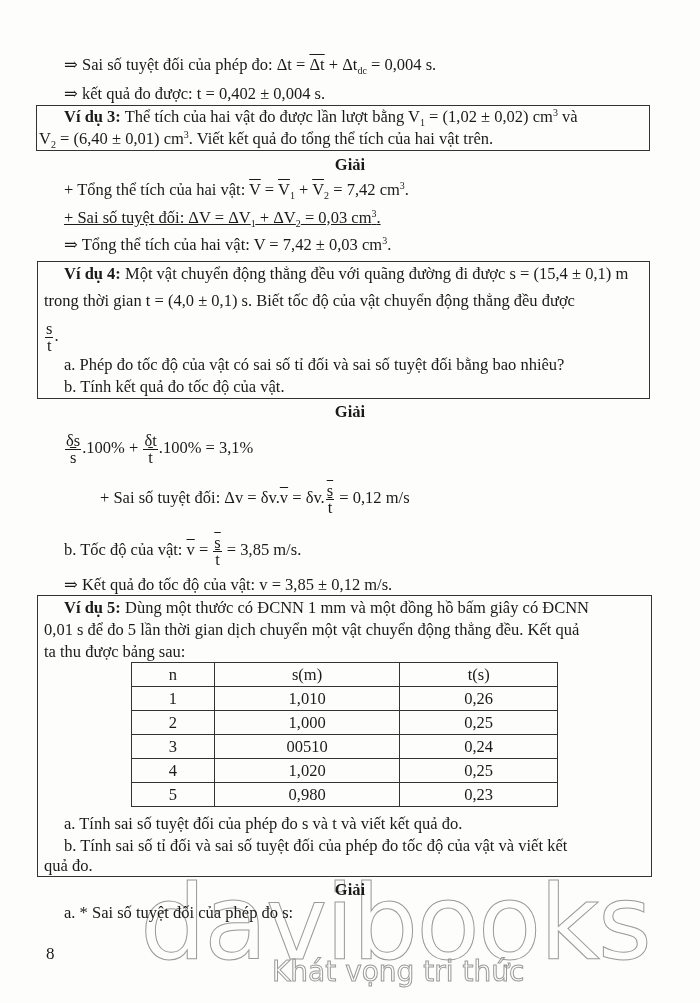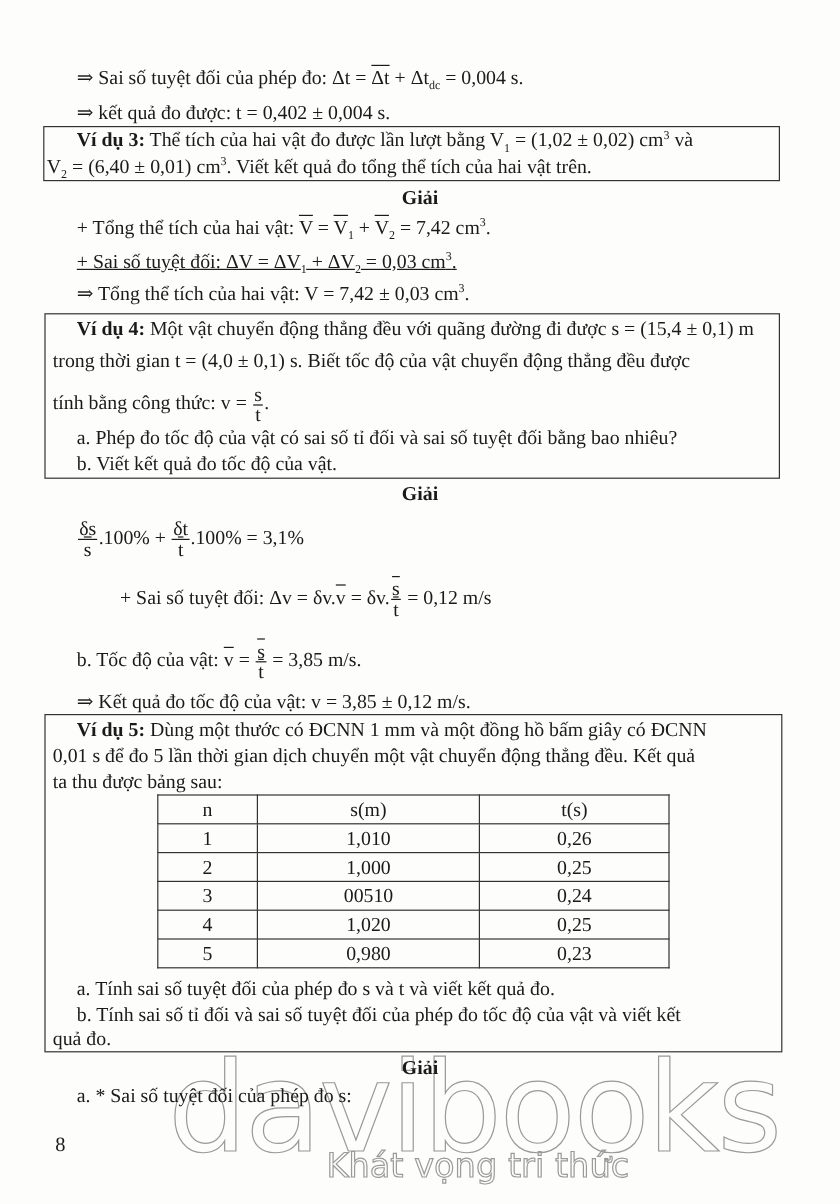--- a/index.html
+++ b/index.html
@@ -47,24 +47,24 @@
 <div class="line" style="left:64px; top:235px;">
   <span>⇒ Tổng thể tích của hai vật: V = 7,42 ± 0,03 cm</span><sup>3</sup><span>.</span>
 </div>
 
 <div class="box" style="left:37px; top:261px; width:613px; height:138px;"></div>
 <div class="line" style="left:64px; top:264px;">
   <span class="bold">Ví dụ 4:</span><span> Một vật chuyển động thẳng đều với quãng đường đi được s = (15,4 ± 0,1) m</span>
 </div>
 <div class="line" style="left:44px; top:291px;">trong thời gian t = (4,0 ± 0,1) s. Biết tốc độ của vật chuyển động thẳng đều được</div>
 <div class="line" style="left:44px; top:318px; line-height:36px;">
-  <span>tính bằng công thức:  v = </span><span class="frac plain"><span class="num">s</span><span class="den">t</span></span><span>.</span>
+  <span class="frac plain"><span class="num">s</span><span class="den">t</span></span><span>.</span>
 </div>
 <div class="line" style="left:64px; top:355px;">a. Phép đo tốc độ của vật có sai số tỉ đối và sai số tuyệt đối bằng bao nhiêu?</div>
-<div class="line" style="left:64px; top:377px;">b. Viết kết quả đo tốc độ của vật.</div>
+<div class="line" style="left:64px; top:377px;">b. Tính kết quả đo tốc độ của vật.</div>
 
 <div class="line bold center" style="left:0; width:700px; top:402px;">Giải</div>
 <div class="line" style="left:64px; top:430px; line-height:36px;">
   <span class="frac"><span class="num" style="border-bottom:none;">δs</span><span class="den ovl" style="border-top:1px solid #1a1a1a;">s</span></span><span>.100% + </span><span class="frac"><span class="num" style="border-bottom:none;">δt</span><span class="den ovl" style="border-top:1px solid #1a1a1a;">t</span></span><span>.100%  = 3,1%</span>
 </div>
 <div class="line" style="left:100px; top:480px; line-height:36px;">
   <span>+ Sai số tuyệt đối:  Δv = δv.</span><span class="ovl">v</span><span> = δv.</span><span class="frac"><span class="num ovl">s</span><span class="den ovl">t</span></span><span>  = 0,12 m/s</span>
 </div>
 <div class="line" style="left:64px; top:532px; line-height:36px;">
   <span>b. Tốc độ của vật:  </span><span class="ovl">v</span><span> = </span><span class="frac"><span class="num ovl">s</span><span class="den ovl">t</span></span><span> = 3,85 m/s.</span>

